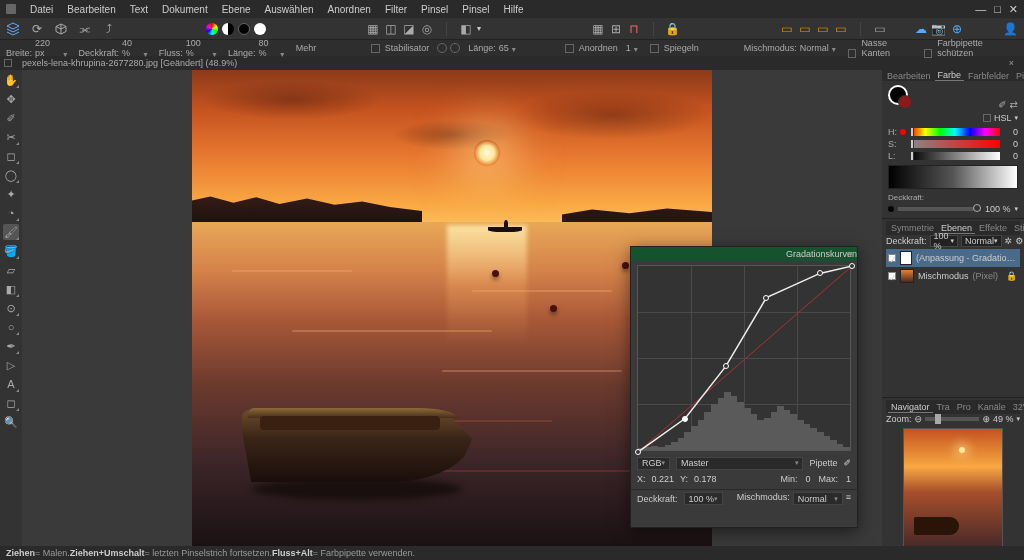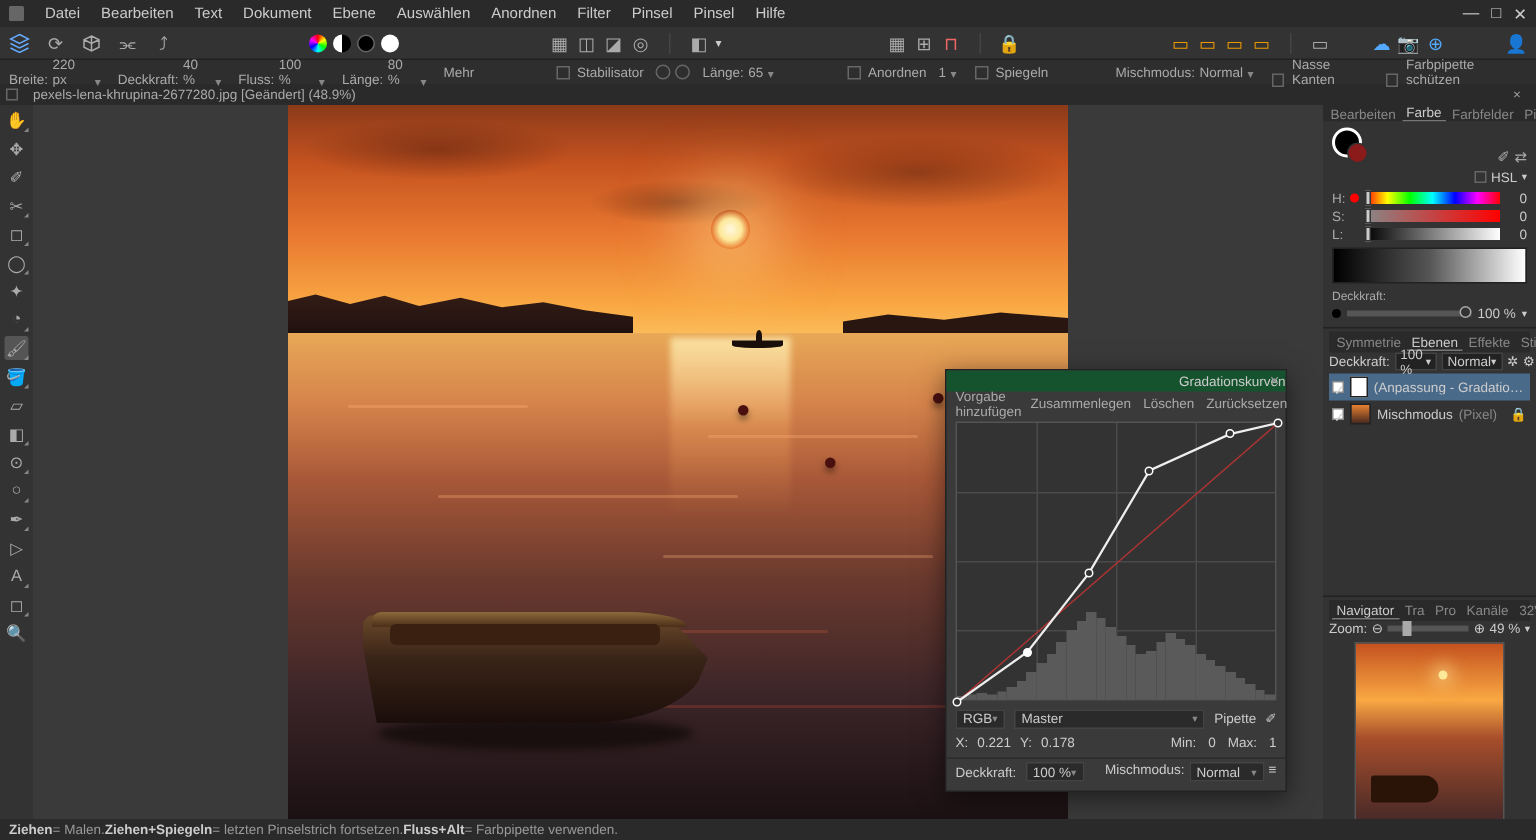--- a/index.html
+++ b/index.html
@@ -424,28 +424,20 @@
       <div class="nboat"></div>
     </div>
   </div>
 </div>
 
 <div class="curves-panel">
   <div class="cp-title">
     <span>Gradationskurven</span>
     <span class="x">×</span>
   </div>
-  <div class="cp-row">
-    <span class="lnk">Vorgabe hinzufügen</span>
-    <div class="right">
-      <span class="lnk">Zusammenlegen</span>
-      <span class="lnk">Löschen</span>
-      <span class="lnk">Zurücksetzen</span>
-    </div>
-  </div>
   <div class="cp-graph">
     <div class="cp-grid">
       <div class="v" style="left:25%"></div>
         <div class="v" style="left:50%"></div>
         <div class="v" style="left:75%"></div>
       <div class="h" style="top:25%"></div>
         <div class="h" style="top:50%"></div>
         <div class="h" style="top:75%"></div>
     </div>
     <div class="cp-hist" id="histogram">
@@ -534,17 +526,17 @@
           <span class="ar">▾</span>
         </div>
       <span>≡</span>
     </div>
   </div>
 </div>
 
 <div class="statusbar">
   <b>Ziehen</b>
     <span> = Malen. </span>
-  <b>Ziehen+Spiegeln</b>
+  <b>Ziehen+Umschalt</b>
     <span> = letzten Pinselstrich fortsetzen. </span>
   <b>Fluss+Alt</b>
     <span> = Farbpipette verwenden.</span>
 </div>
 
 </body></html>

